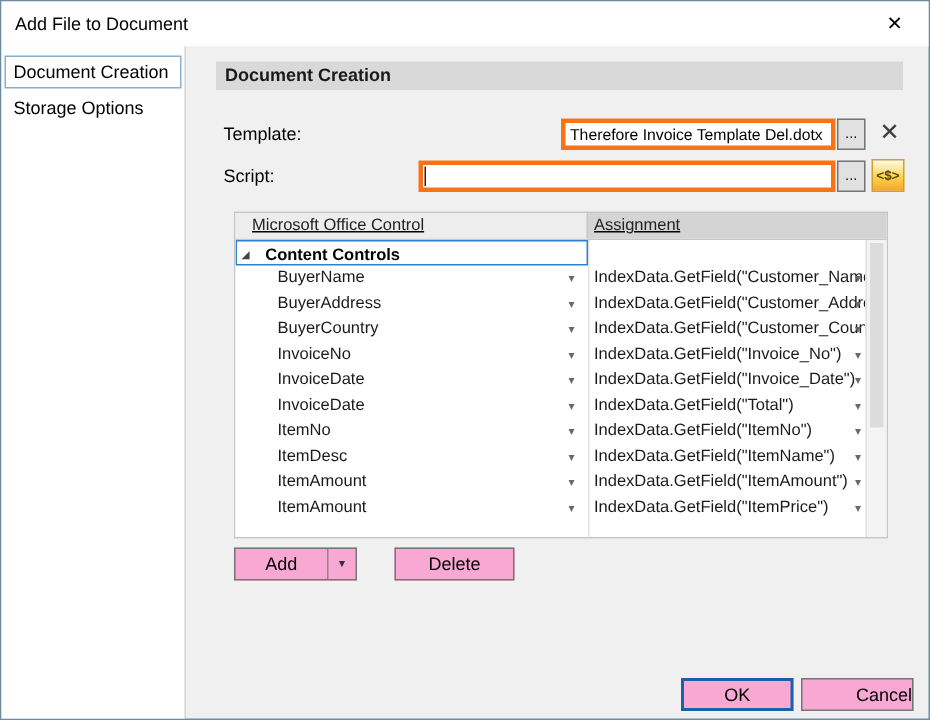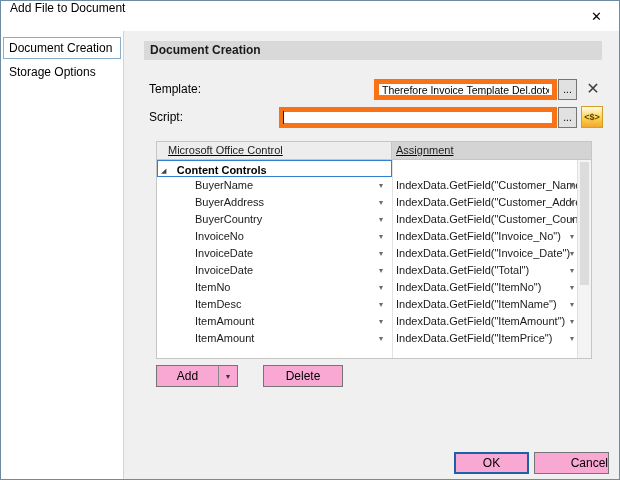--- a/index.html
+++ b/index.html
@@ -1,38 +1,38 @@
 <!DOCTYPE html>
 <html><head>
 <meta charset="utf-8">
 <style>
   html,body{margin:0;padding:0;width:620px;height:480px;overflow:hidden;
     font-family:"Liberation Sans","DejaVu Sans",sans-serif;background:#fff;}
   .dialog{position:absolute;left:0;top:0;width:620px;height:480px;box-sizing:border-box;
     border:1px solid #6d8ca3;background:#f0f0f0;}
   
-  .titlebar{position:absolute;left:0;top:0;right:0;height:30px;background:#fff;display:flex;}
+  .titlebar{position:absolute;left:0;top:0;right:0;height:30px;background:#fff;display:flex;align-items:center;}
   .title{font-size:12px;color:#000;padding-left:9px;flex:1;}
   .close{width:45px;height:30px;display:flex;align-items:center;justify-content:center;
     font-size:13px;color:#000;cursor:default;}
   
   .sidebar{position:absolute;left:0;top:30px;bottom:0;width:122px;background:#fff;}
   .vsep{position:absolute;left:122px;top:30px;bottom:0;width:1px;background:#d4d4d4;}
   .side-item{height:20px;line-height:20px;font-size:12px;color:#000;margin:2px 2px 0 2px;
     padding-left:5px;border:1px solid transparent;cursor:default;}
   .side-item:first-child{margin-top:6px;}
   .side-item.selected{border:1px solid #88aecb;background:#fff;}
   
   .main{position:absolute;left:123px;top:30px;right:1px;bottom:1px;background:#f0f0f0;}
   .section-header{position:absolute;left:20px;top:10px;width:458px;height:19px;line-height:19px;
     background:#d9d9d9;font-size:12px;font-weight:bold;color:#1a1a1a;padding-left:6px;box-sizing:border-box;}
   .lbl{position:absolute;font-size:12px;color:#000;height:21px;line-height:21px;}
   .lbl-template{left:25px;top:48px;}
   .lbl-script{left:25px;top:76px;}
-  .txt{position:absolute;box-sizing:border-box;height:21px;border:5px solid #f97316;background:#fff;
+  .txt{position:absolute;box-sizing:border-box;height:21px;border:3px solid #f97316;background:#fff;
     font-family:"Liberation Sans","DejaVu Sans",sans-serif;font-size:10.5px;padding:1px 3px;color:#000;}
   .txt-template{left:250px;top:48px;width:183px;}
   .txt-script{left:155px;top:76px;width:278px;}
   .caret{position:absolute;left:159px;top:80px;width:1px;height:13px;background:#222;}
   .browse{position:absolute;box-sizing:border-box;width:19px;height:21px;border:1px solid #757575;
     background:#e1e1e1;font-size:10px;line-height:10px;text-align:center;padding:0;cursor:default;
     font-family:"Liberation Sans","DejaVu Sans",sans-serif;}
   .btn-browse-template{left:434px;top:48px;}
   .btn-browse-script{left:434px;top:76px;}
   .clear-x{position:absolute;left:457px;top:47px;width:24px;height:22px;text-align:center;line-height:22px;
@@ -49,21 +49,21 @@
   .gh-col2{flex:1;background:#d4d4d4;padding-left:4px;}
   .grid-body{position:absolute;left:0;top:18px;right:14px;bottom:0;overflow:hidden;
     background:linear-gradient(#e3e3e3,#e3e3e3) no-repeat 235px 0 / 1px 100%,#fff;}
   .group-row{position:relative;height:17px;line-height:17px;white-space:nowrap;}
   .group-row::after{content:'';position:absolute;left:0;top:0;width:233px;height:15px;
     border:1px solid #2f80d5;pointer-events:none;}
   .expand{font-size:7px;color:#444;margin-left:4px;vertical-align:1px;}
   .group-label{font-size:11px;font-weight:bold;color:#000;margin-left:6px;}
   .grid-row{display:flex;height:17px;line-height:17px;font-size:11px;color:#1a1a1a;}
   .cell{position:relative;box-sizing:border-box;overflow:hidden;white-space:nowrap;}
-  .control-cell{width:235px;padding-left:38px;}
+  .control-cell{width:235px;padding-left:28px;}
   .assign-cell{flex:1;padding-left:4px;}
   .dd-arrow{position:absolute;top:0;font-size:8px;color:#6a6a6a;}
   .control-cell .dd-arrow{right:9px;}
   .assign-cell .dd-arrow{right:3px;}
   .scrollbar{position:absolute;right:0;top:18px;bottom:0;width:14px;background:#f4f4f4;
     border-left:1px solid #e0e0e0;box-sizing:border-box;}
   .thumb{position:absolute;left:2px;right:2px;top:2px;height:62%;background:#dcdcdc;}
   
   .btn{position:absolute;box-sizing:border-box;height:22px;border:1px solid #757575;background:#f9a8d4;
     font-family:"Liberation Sans","DejaVu Sans",sans-serif;font-size:12px;color:#000;cursor:default;padding:0;}

